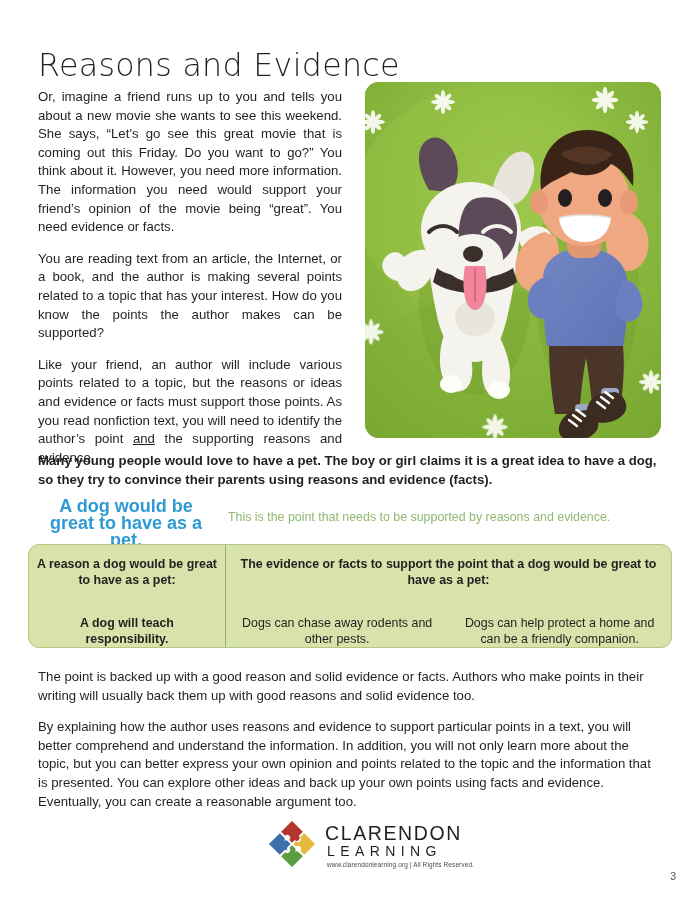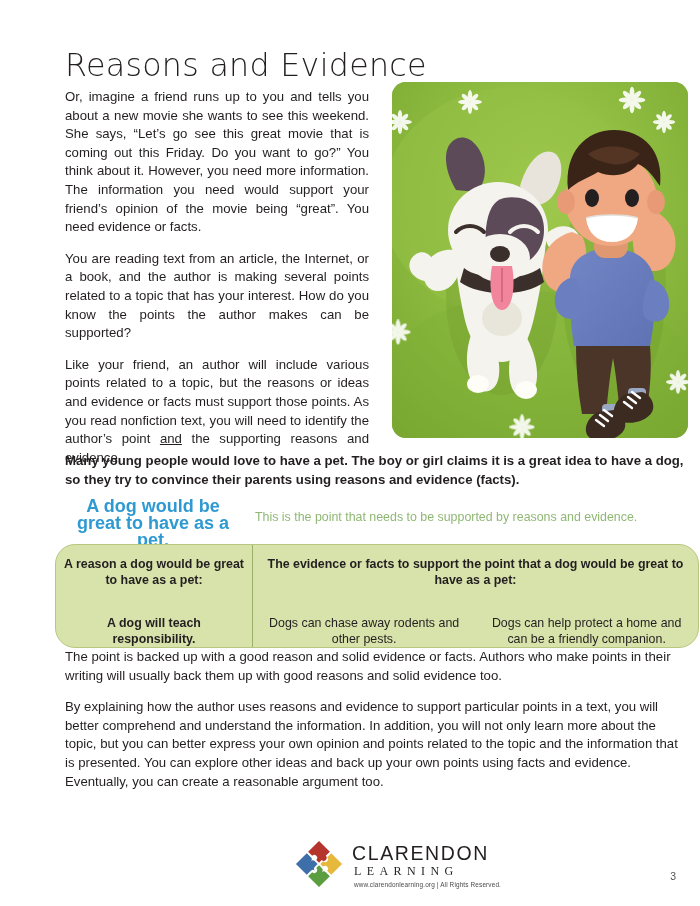--- a/index.html
+++ b/index.html
@@ -13,21 +13,20 @@
     position: relative;
     font-family: "Liberation Sans", sans-serif;
     color: #231f20;
     overflow: hidden;
   }
 
   .page {
     position: absolute;
     inset: 0;
     background: #ffffff;
-    margin-left: 27px;
   }
 
   
   .title {
     position: absolute;
     left: 38px;
     top: 46px;
     font-family: "DejaVu Sans", sans-serif;
     font-weight: 300;
     font-size: 32px;
@@ -109,21 +108,21 @@
 
   
   .tablebox {
     position: absolute;
     left: 28px;
     top: 544px;
     width: 644px;
     height: 104px;
     background: #d8e2ab;
     border: 1px solid #b8c77f;
-    border-radius: 20px;
+    border-radius: 11px;
     box-sizing: border-box;
     overflow: hidden;
   }
   .tbl {
     width: 100%;
     height: 100%;
     border-collapse: collapse;
     table-layout: fixed;
   }
   .tbl td {
@@ -134,57 +133,57 @@
     line-height: 16.5px;
     color: #231f20;
   }
   .tbl td.hd { font-weight: bold; }
   .tbl .col1 { width: 180px; }
   .tbl .divider-right { border-right: 1px solid #9db06a; }
   .tbl tr.row-head td { height: 46px; }
   .tbl tr.row-body td { height: 56px; }
 
   
-  #p-bottom { top: 648px; }
+  #p-bottom { top: 668px; }
   #p-bottom p { text-align: left; }
 
   
   .footer {
     position: absolute;
     left: 0;
     right: 0;
     top: 820px;
     height: 70px;
   }
   .logo-wrap {
     position: absolute;
     left: 268px;
-    top: 20px;
+    top: 0;
     display: flex;
   }
   .logo-mark {
     width: 48px;
     height: 48px;
     flex: 0 0 48px;
   }
   .logo-mark svg { display: block; width: 48px; height: 48px; }
   .logo-text {
     margin-left: 9px;
     padding-top: 3px;
   }
   .logo-name {
     font-family: "Liberation Sans", sans-serif;
     font-size: 19.5px;
     letter-spacing: 1.6px;
     color: #231f20;
     line-height: 21px;
   }
   .logo-sub {
-    font-family: Liberation Serif, serif;
-    font-size: 12px;
+    font-family: Liberation Sans, sans-serif;
+    font-size: 14px;
     letter-spacing: 5.4px;
     color: #231f20;
     line-height: 14px;
     padding-left: 2px;
   }
   .logo-url {
     font-size: 6.4px;
     color: #4a4a4a;
     letter-spacing: 0.15px;
     margin-top: 3px;

